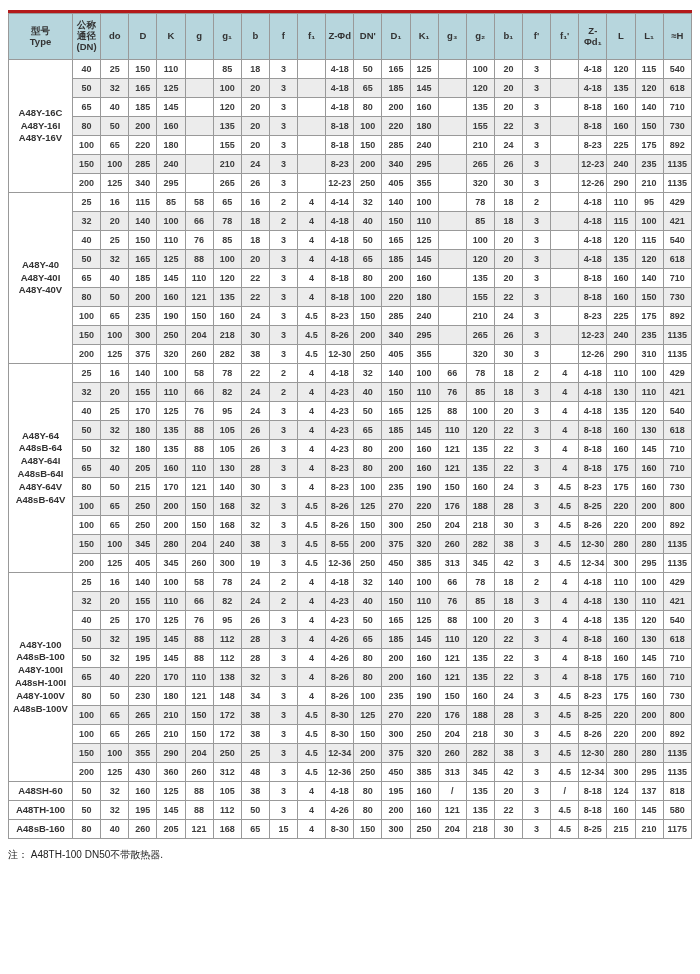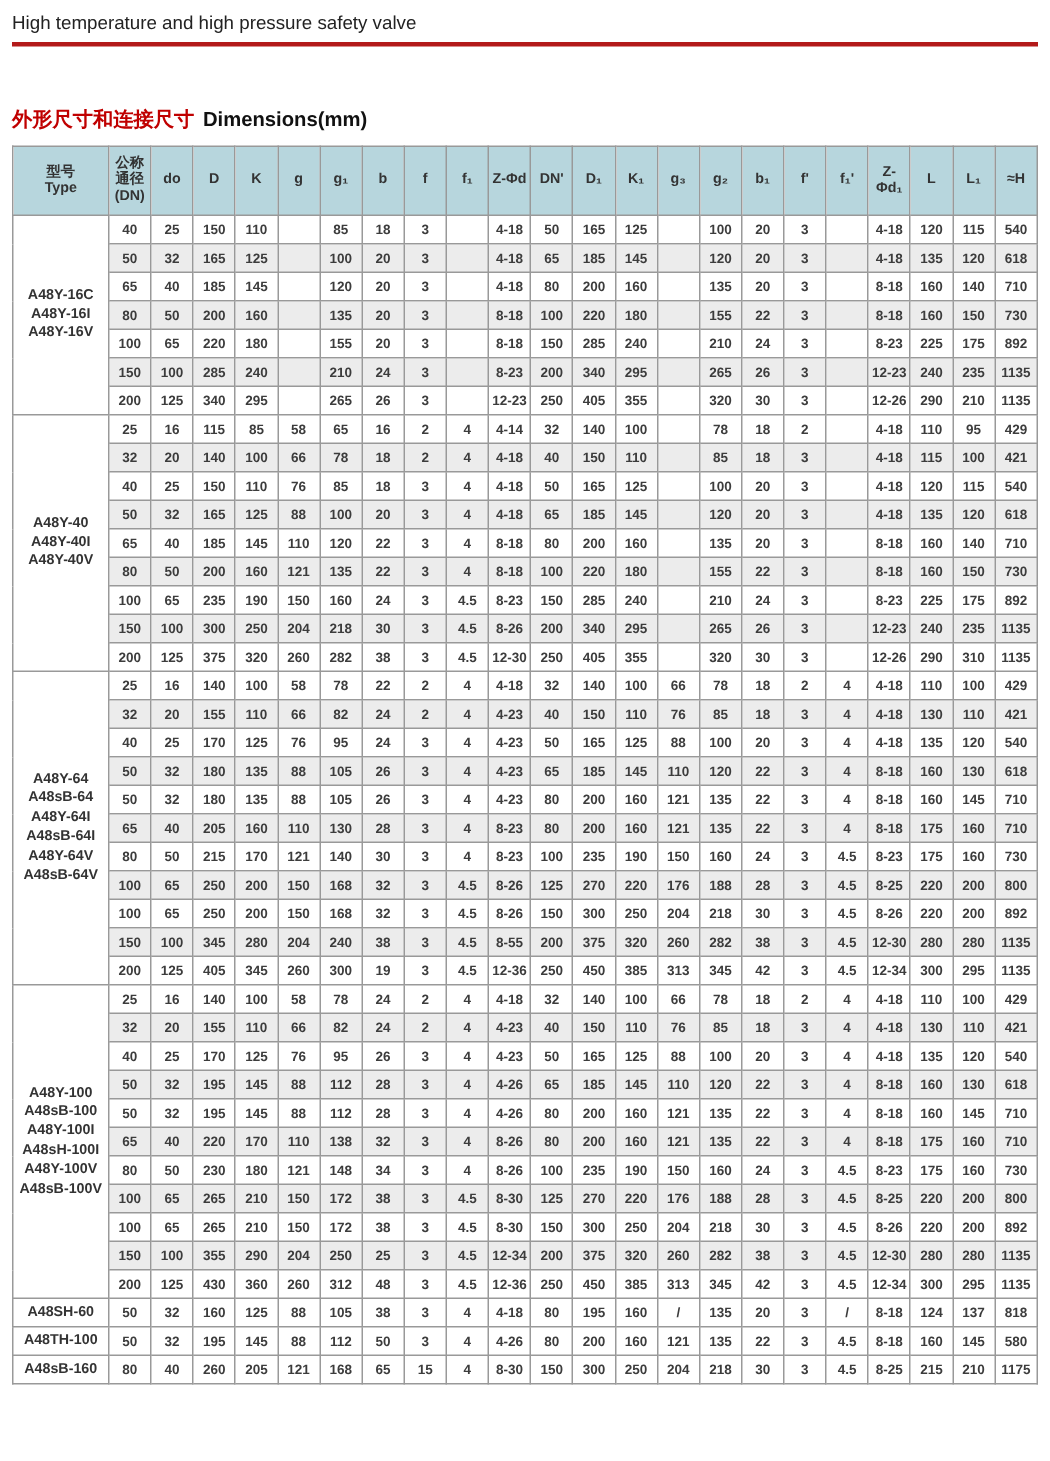--- a/index.html
+++ b/index.html
@@ -42,27 +42,22 @@
   table.dims td.type-cell{
     background:#fff;white-space:pre-line;line-height:1.35;
     font-size:9.5px;color:#333;
   }
   .note{margin-top:9px;font-size:10px;color:#222;font-weight:normal;}
 </style>
 </head>
 <body>
 
 <div class="page">
-  <div class="title-en">High temperature and high pressure safety valve</div>
   <div class="red-rule"></div>
 
-  <div class="section-title">
-    <span class="zh">外形尺寸和连接尺寸</span>
-    <span class="en">Dimensions(mm)</span>
-  </div>
 
   <table class="dims">
     <thead>
       <tr id="head-row">
           <th style="width: 64px;">型号
 Type</th>
           <th>公称
 通径
 (DN)</th>
           <th>do</th>
@@ -1090,13 +1085,14 @@
           <td style="width: 18px;">3</td>
           <td style="width: 20px;">4.5</td>
           <td style="width: 36px;">8-25</td>
           <td style="width: 28px;">215</td>
           <td style="width: 29px;">210</td>
           <td style="width: 31px;">1175</td>
         </tr>
       </tbody>
   </table>
 
+  <div class="note">注：  A48TH-100  DN50不带散热器.</div>
 </div>
 
 </body></html>

